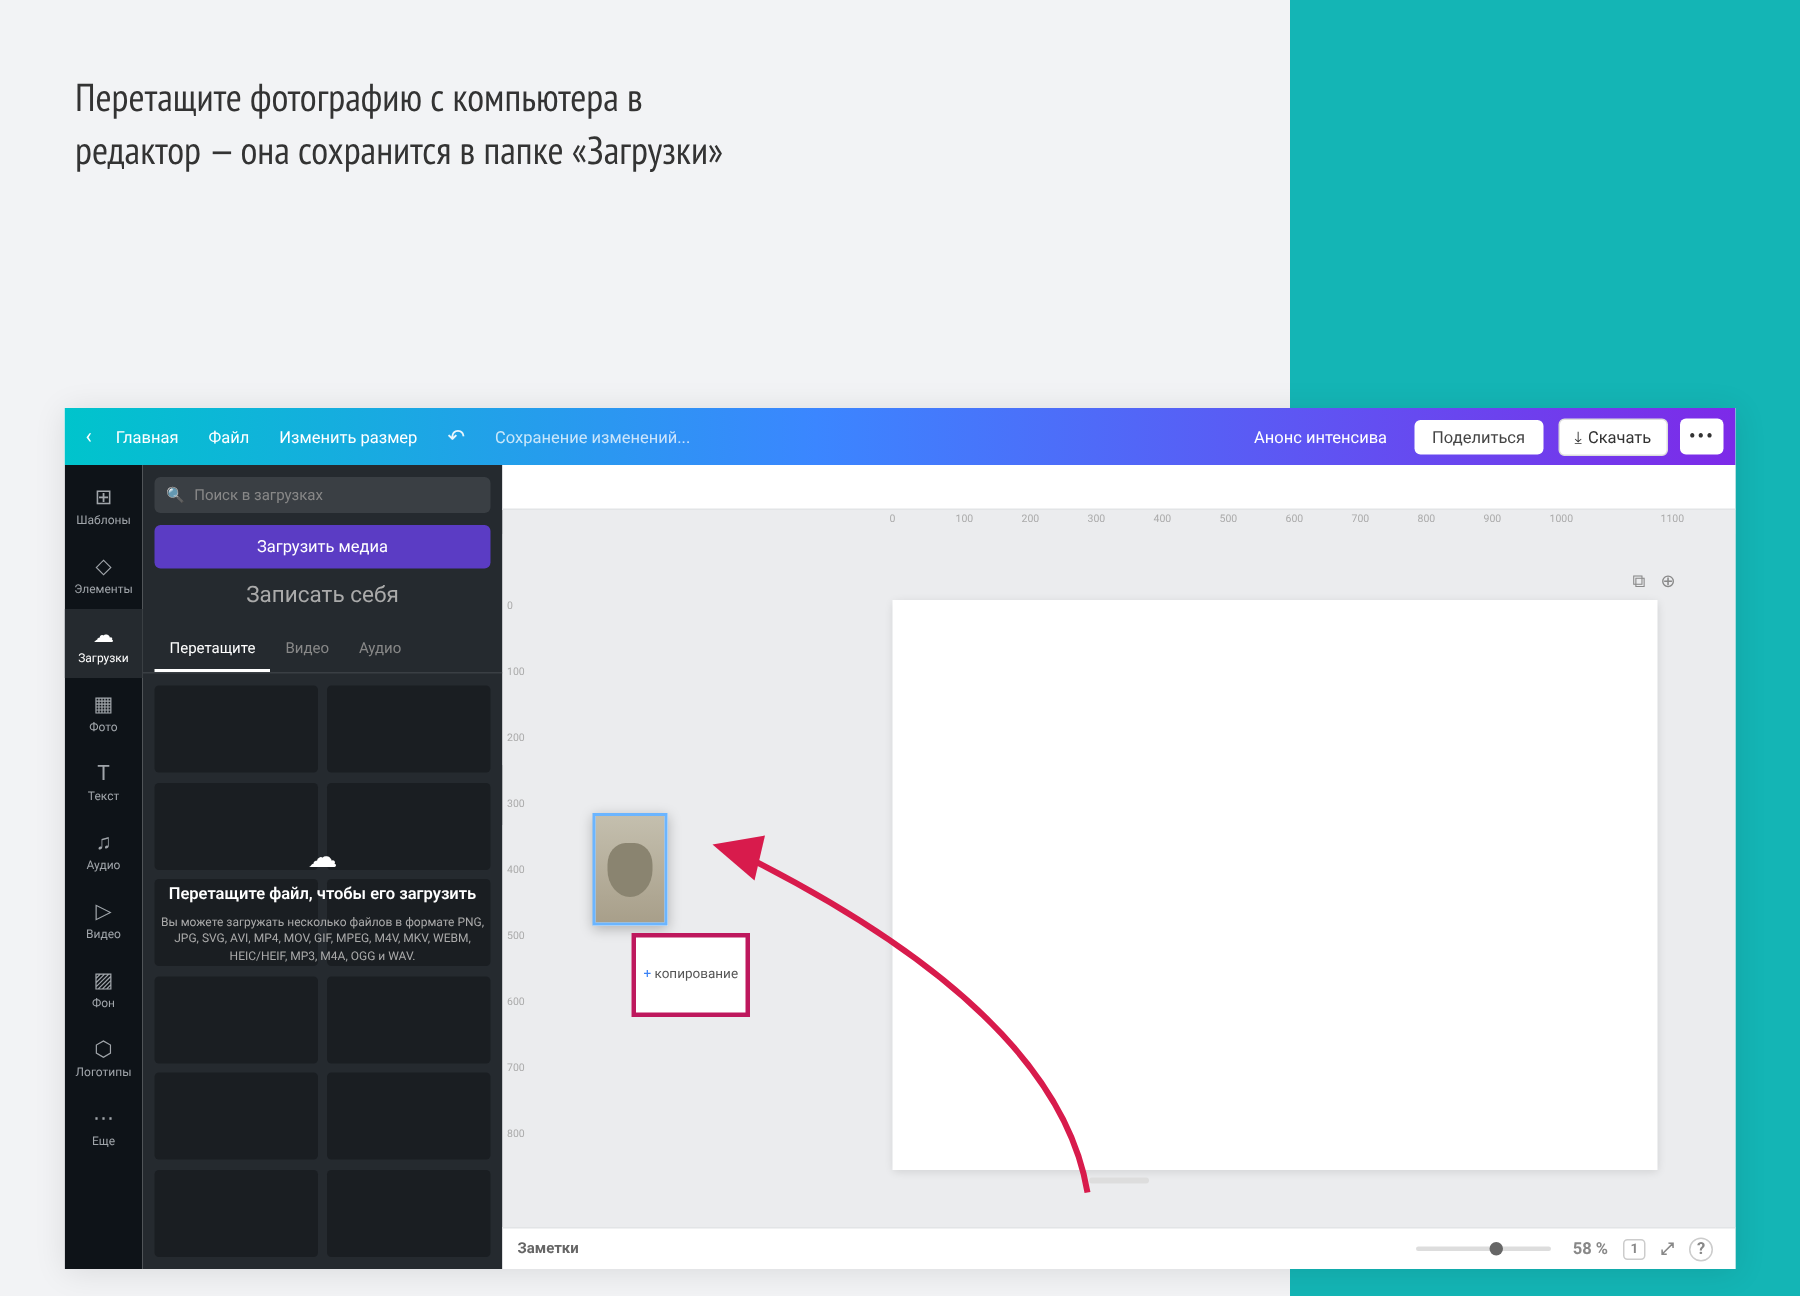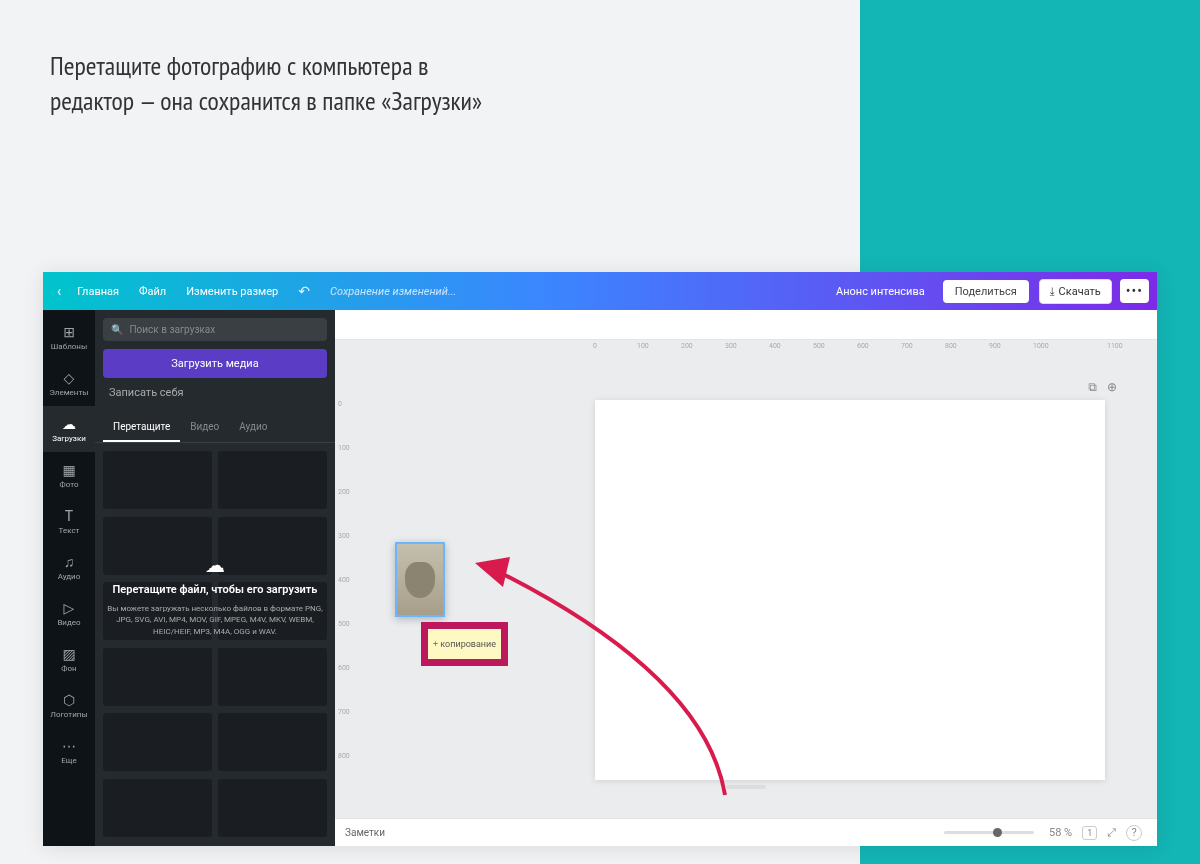--- a/index.html
+++ b/index.html
@@ -6,35 +6,35 @@
 body { width: 1200px; height: 864px; background: #f2f3f5; position: relative; overflow: hidden; }
 .teal-block { position: absolute; top: 0; right: 0; width: 340px; height: 864px; background: #14b5b5; }
 .slide-header { position: absolute; top: 40px; left: 50px; }
 .slide-title { font-size: 52px; font-weight: 900; color: #14b5b5; letter-spacing: 2px; font-family: Arial Black, Arial, sans-serif; }
 .slide-desc { font-size: 26px; color: #333; margin-top: 8px; line-height: 1.35; font-family: "PT Sans Narrow", Arial Narrow, Arial, sans-serif; }
 .app-shell { position: absolute; top: 272px; left: 43px; width: 1114px; height: 574px; background: #fff; box-shadow: 0 2px 20px rgba(0,0,0,0.1); display: flex; flex-direction: column; overflow: hidden; }
 .top-bar { height: 38px; background: linear-gradient(90deg, #00c4cc 0%, #3b86ff 45%, #7d2ae8 100%); display: flex; align-items: center; color: #fff; font-size: 11px; padding: 0 8px; }
 .top-bar .back { padding: 0 6px; font-size: 14px; }
 .top-bar .nav-item { padding: 0 10px; white-space: nowrap; }
 .top-bar .undo { padding: 0 10px; font-size: 14px; opacity: 0.9; }
-.top-bar .status { padding: 0 10px; opacity: 0.75; font-style: italic; }
+.top-bar .status { padding: 0 10px; opacity: 0.75; }
 .top-bar .spacer { flex: 1; }
 .top-bar .chip { padding: 0 12px; font-size: 11px; }
 .top-bar .share { background: #fff; color: #444; border-radius: 4px; padding: 5px 12px; margin: 0 6px; font-size: 11px; }
 .top-bar .download { background: #fff; color: #333; border-radius: 4px; padding: 5px 10px; margin: 0 4px; font-size: 11px; display: flex; align-items: center; gap: 4px; border: 1px solid #ddd; }
 .top-bar .more { background: #fff; color: #333; border-radius: 4px; padding: 4px 6px; font-size: 14px; margin-left: 4px; letter-spacing: 1px; }
 .main-area { flex: 1; display: flex; background: #ebecee; overflow: hidden; }
 .rail { width: 52px; background: #0e1318; display: flex; flex-direction: column; align-items: center; padding-top: 4px; color: #a0a5aa; font-size: 8px; }
 .rail-item { width: 52px; height: 46px; display: flex; flex-direction: column; align-items: center; justify-content: center; gap: 2px; cursor: pointer; }
 .rail-item.active { background: #252a2f; color: #fff; }
 .rail-item .ico { font-size: 14px; }
 .panel { width: 240px; background: #252a2f; color: #ccc; display: flex; flex-direction: column; font-size: 11px; position: relative; }
 .search-box { margin: 8px; background: #3a3f44; border-radius: 4px; padding: 6px 8px; color: #888; display: flex; align-items: center; gap: 6px; font-size: 10px; }
 .upload-btn { margin: 0 8px 2px; background: #5b3cc4; color: #fff; text-align: center; padding: 8px; border-radius: 4px; font-size: 11px; }
-.record-btn { margin: 0 8px 8px; color: #aaa; text-align: left; padding: 6px; font-size: 11px; }
+.record-btn { margin: 0 8px 8px; color: #aaa; text-align: center; padding: 6px; font-size: 15px; }
 .tabs { display: flex; border-bottom: 1px solid #3a3f44; padding: 0 8px; }
 .tab { padding: 8px 10px; font-size: 10px; color: #888; }
 .tab.active { color: #fff; border-bottom: 2px solid #fff; }
 .grid { flex: 1; overflow: hidden; padding: 8px; display: grid; grid-template-columns: 1fr 1fr; gap: 6px; position: relative; }
 .slot { background: #1a1e22; border-radius: 3px; height: 58px; }
 .drop-overlay { position: absolute; top: 100px; left: 8px; right: 8px; text-align: center; color: #fff; font-size: 10px; padding: 10px 4px; pointer-events: none; }
 .drop-overlay .cloud { font-size: 20px; margin-bottom: 6px; }
 .drop-overlay .title { font-weight: 600; font-size: 11px; margin-bottom: 6px; line-height: 1.3; }
 .drop-overlay .hint { font-size: 8px; color: #aaa; line-height: 1.4; }
 .collapse-handle { position: absolute; right: -8px; top: 200px; width: 8px; height: 40px; background: #252a2f; border-radius: 0 4px 4px 0; color: #888; font-size: 8px; display: flex; align-items: center; justify-content: center; }
@@ -42,25 +42,25 @@
 .toolbar { height: 30px; background: #fff; border-bottom: 1px solid #e2e4e6; }
 .ruler-zone { flex: 1; position: relative; overflow: hidden; }
 .ruler-h { position: absolute; top: 0; left: 16px; right: 0; height: 16px; background: #ebecee; font-size: 7px; color: #aaa; }
 .ruler-h .tick { position: absolute; top: 2px; }
 .ruler-v { position: absolute; top: 16px; left: 0; width: 16px; bottom: 0; background: #ebecee; font-size: 7px; color: #aaa; }
 .ruler-v .tick { position: absolute; left: 3px; writing-mode: horizontal-tb; }
 .canvas { position: absolute; top: 60px; left: 260px; width: 510px; height: 380px; background: #fff; box-shadow: 0 1px 6px rgba(0,0,0,0.12); }
 .canvas-actions { position: absolute; top: 40px; right: 40px; display: flex; gap: 10px; color: #888; font-size: 12px; }
 .drag-thumb { position: absolute; top: 202px; left: 60px; width: 50px; height: 75px; background: linear-gradient(#c4bfae, #a89f8a); border: 2px solid #6bb5ff; box-shadow: 0 2px 8px rgba(0,0,0,0.25); display: flex; align-items: center; justify-content: center; }
 .drag-thumb .pear { width: 30px; height: 36px; background: #8a8470; border-radius: 40% 40% 50% 50%; position: relative; }
-.copy-label { position: absolute; top: 282px; left: 86px; background: #fef9c3; border: 7px solid #be185d; font-size: 9px; padding: 10px 5px; color: #555; }
+.copy-label { position: absolute; top: 282px; left: 86px; background: #ffffff; border: 3px solid #be185d; font-size: 9px; padding: 20px 5px; color: #555; }
 .copy-label .plus { color: #3b82f6; }
 .arrow-svg { position: absolute; top: 195px; left: 130px; width: 290px; height: 270px; pointer-events: none; }
 .add-page { position: absolute; bottom: 20px; left: 260px; width: 510px; text-align: center; font-size: 10px; color: #777; background: #f0f1f3; padding: 7px; border-radius: 4px; }
-.footer { height: 28px; background: #fff; border-top: 1px solid #e2e4e6; display: flex; align-items: center; font-size: 10px; color: #666; padding: 0 10px; }
+.footer { height: 28px; background: #fff; border-top: 1px solid #e2e4e6; display: flex; align-items: center; font-size: 10px; color: #666; padding: 0 10px; font-weight: bold; }
 .footer .notes { flex: 0 0 auto; }
 .footer .spacer { flex: 1; }
 .footer .zoom-slider { width: 90px; height: 3px; background: #ddd; border-radius: 2px; position: relative; margin: 0 10px; }
 .footer .zoom-slider .knob { position: absolute; left: 55%; top: -3px; width: 9px; height: 9px; background: #666; border-radius: 50%; }
 .footer .ctrl { margin: 0 5px; color: #888; font-size: 11px; }
 .page-drag { position: absolute; bottom: 29px; left: 50%; transform: translateX(-50%); width: 40px; height: 4px; background: #ddd; border-radius: 3px; }
 </style>
 </head>
 <body>
 

